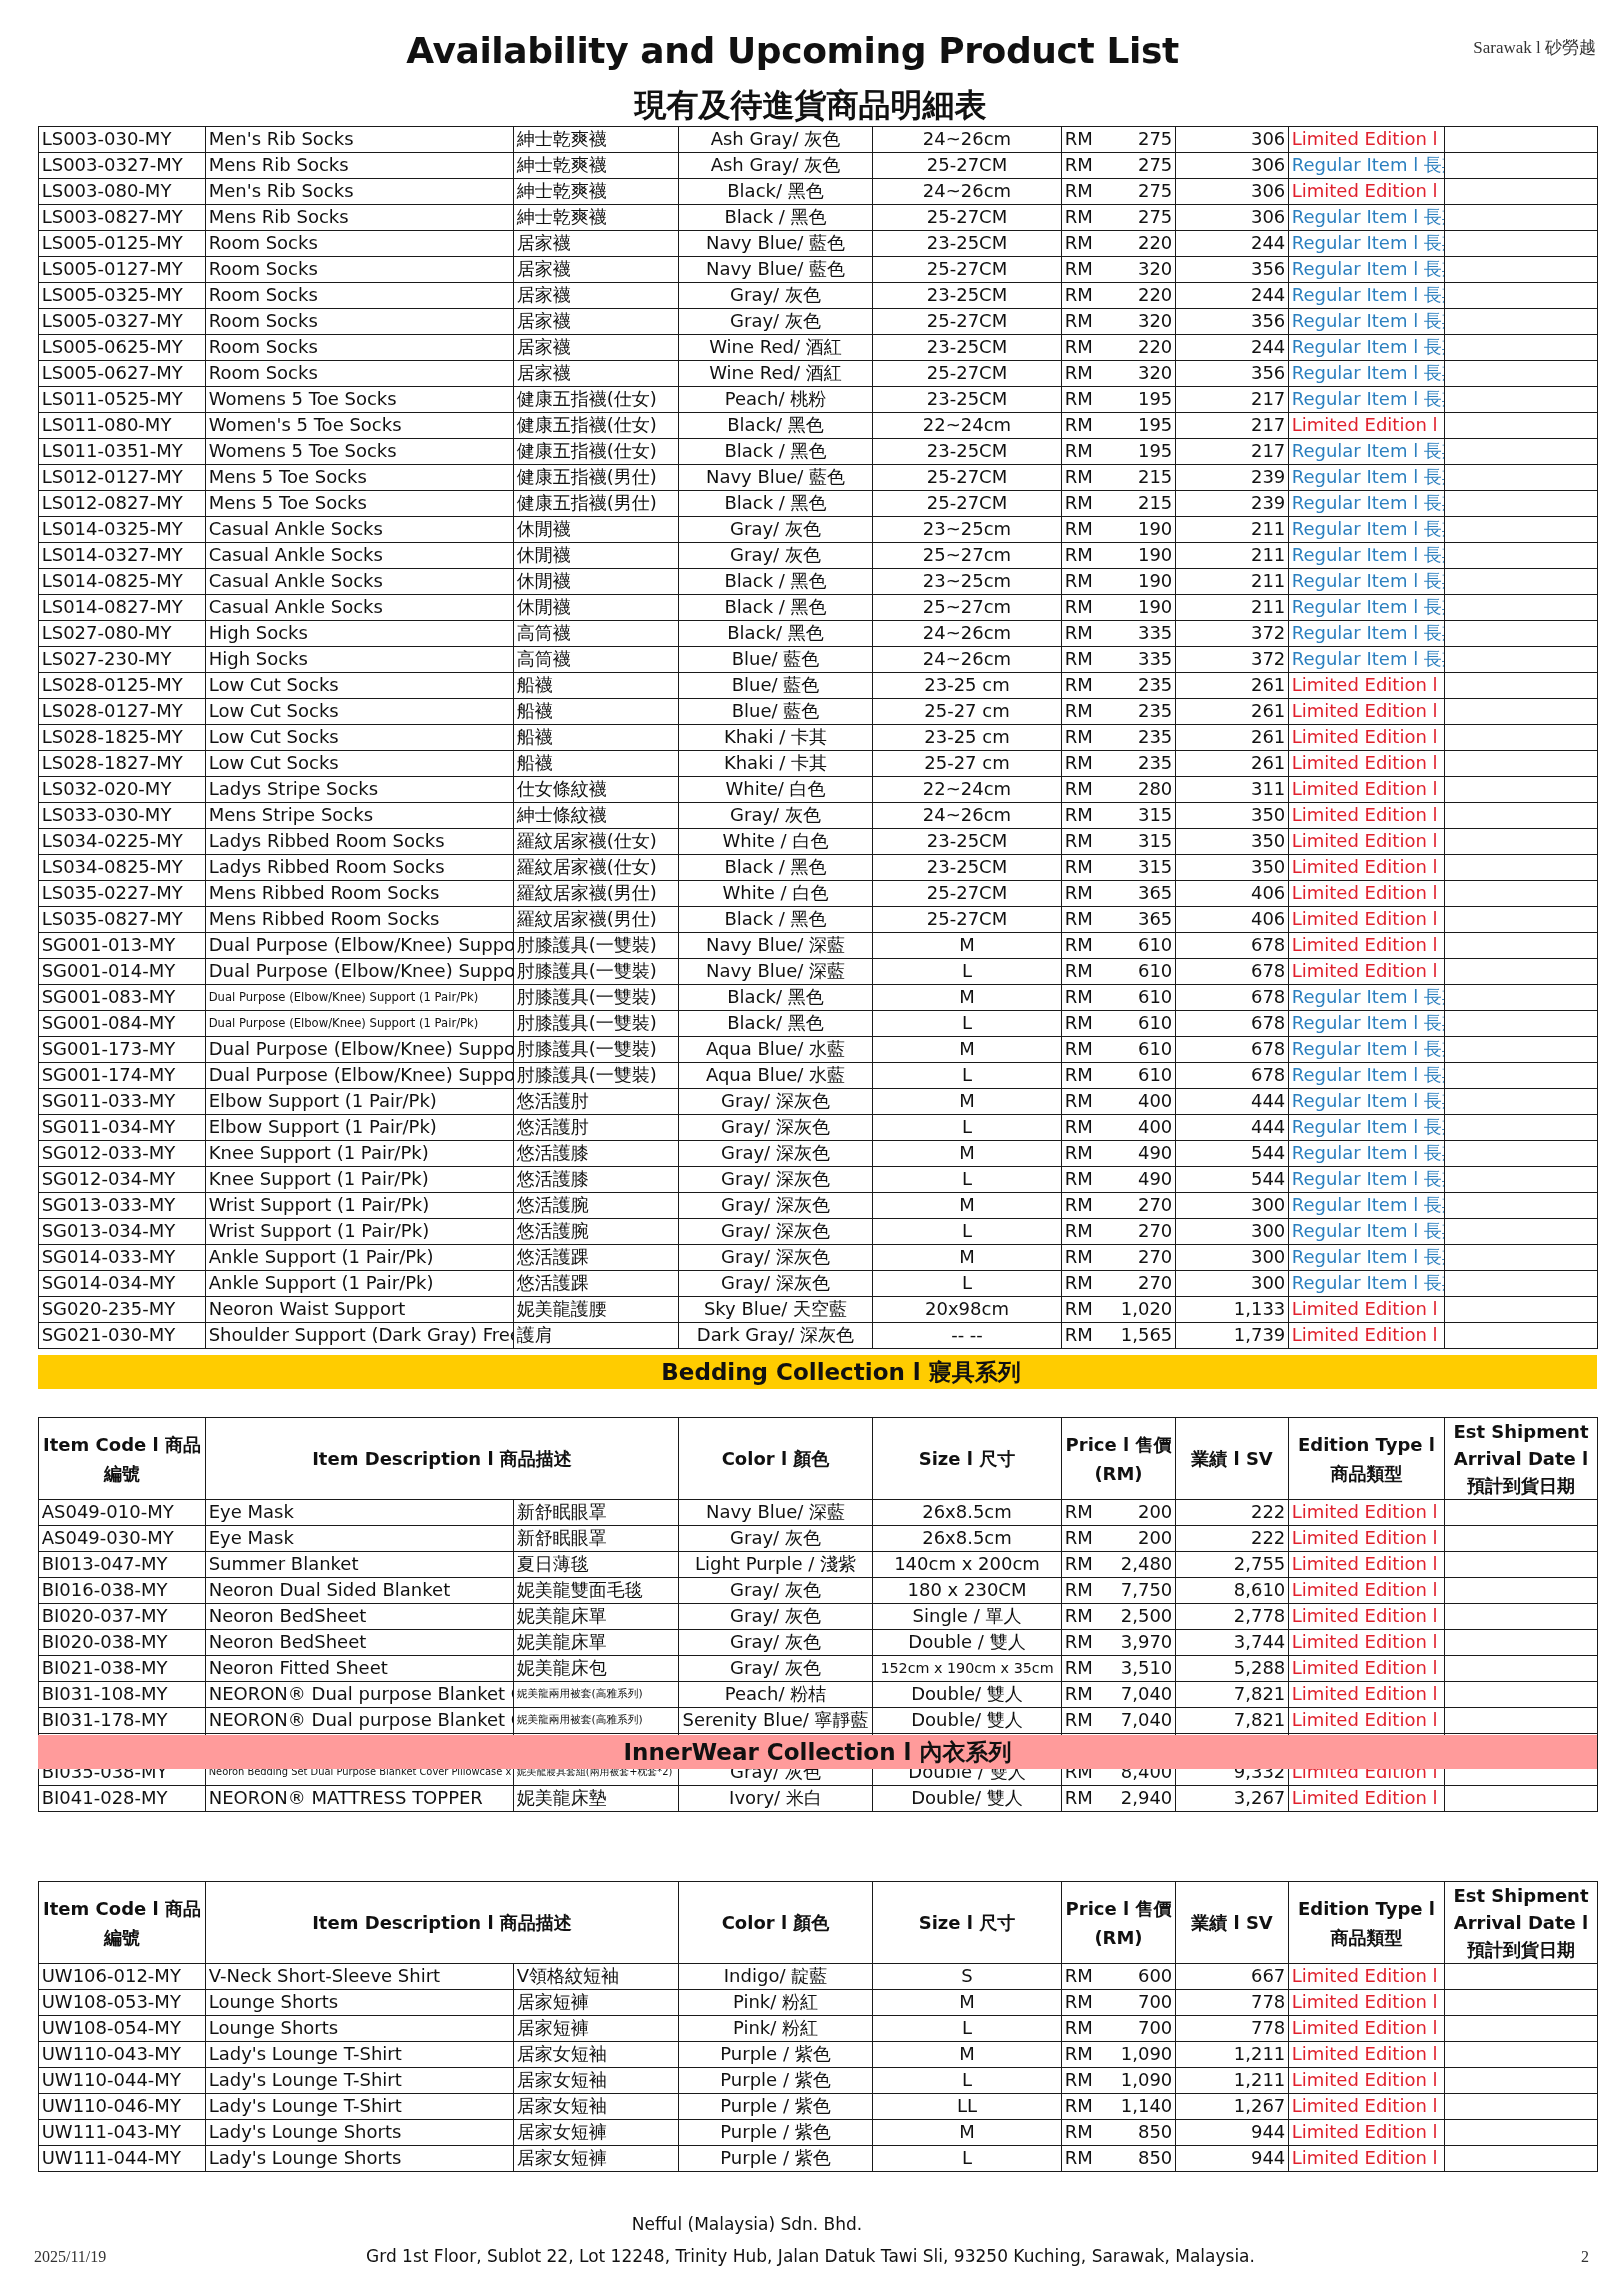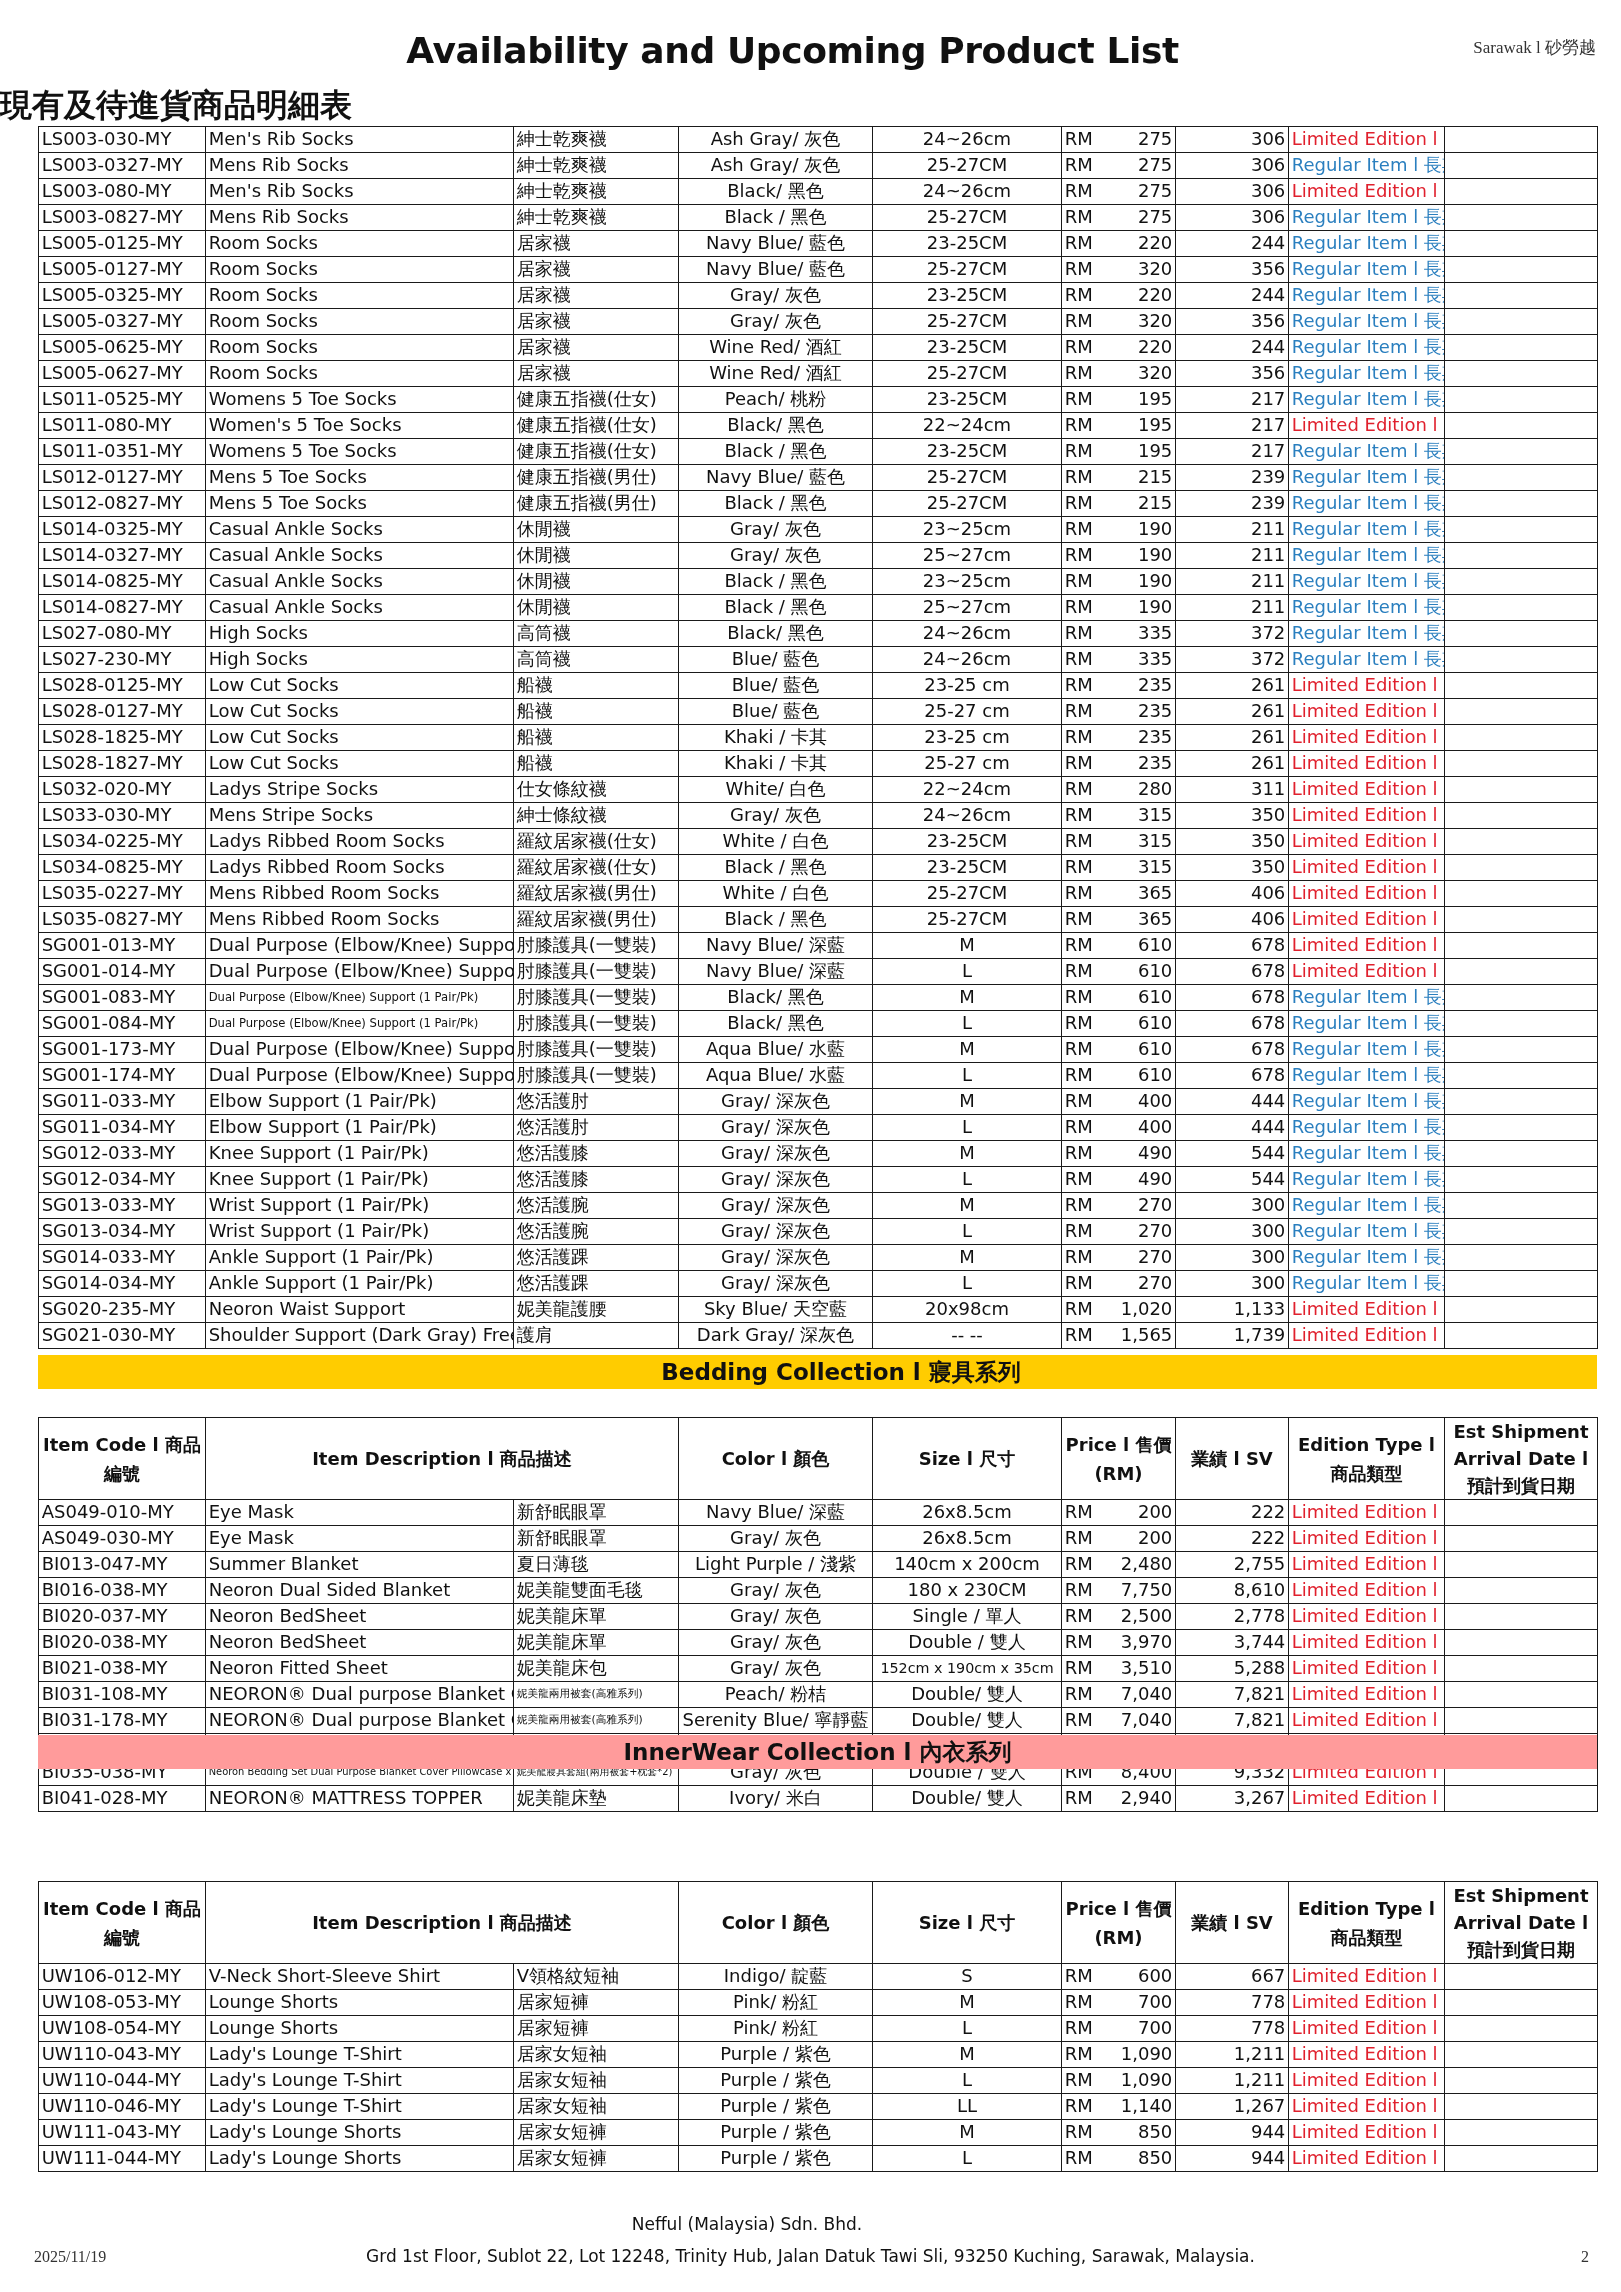--- a/index.html
+++ b/index.html
@@ -1,21 +1,21 @@
 <!DOCTYPE html>
 <html style="font-size:14.3px"><head>
 <meta charset="utf-8">
 <style>
   * { box-sizing: border-box; margin: 0; padding: 0; }
   html, body { width: 1621px; height: 2293px; background: #ffffff; }
   body { position: relative; font-family: "DejaVu Sans", "Liberation Sans", sans-serif; color: #111; overflow: hidden; }
 
   .region-tag { position: absolute; top: 36px; right: 25px; font-family: "Liberation Serif", "DejaVu Serif", serif; font-size: 17px; color: #333; }
   .title-en { position: absolute; top: 30px; left: 0; width: 1585px; text-align: center; font-family: "DejaVu Sans", sans-serif; font-weight: bold; font-size: 36px; letter-spacing: -0.4px; }
-  .title-zh { position: absolute; top: 84px; left: 0; width: 1621px; text-align: left; font-family: "DejaVu Sans", sans-serif; font-weight: bold; font-size: 32px; }
+  .title-zh { position: absolute; top: 84px; left: 0; width: 1621px; text-align: center; font-family: "DejaVu Sans", sans-serif; font-weight: bold; font-size: 32px; }
 
   table.grid { position: absolute; left: 38px; width: 1559px; border-collapse: collapse; table-layout: fixed; }
   table.grid td, table.grid th { border: 1.8px solid #1a1a1a; height: 26px; padding: 0 2.7px; font-size: 18px; white-space: nowrap; overflow: hidden; line-height: 22.4px; font-weight: normal; }
   table.grid th { font-weight: bold; font-size: 18px; line-height: 29px; text-align: center; white-space: normal; height: 79px; }
   td.code { text-align: left; }
   td.desc { text-align: left; }
   td.desc.small { font-size: 11.6px; }
   td.desc.tiny { font-size: 9.9px; }
   td.zh { text-align: left; }
   td.zh.small { font-size: 10.7px; }

